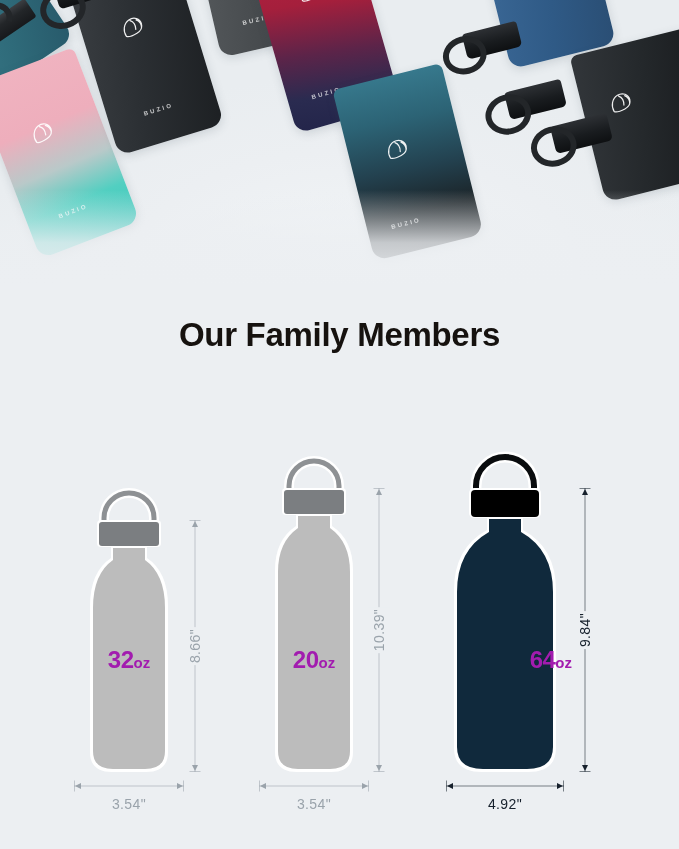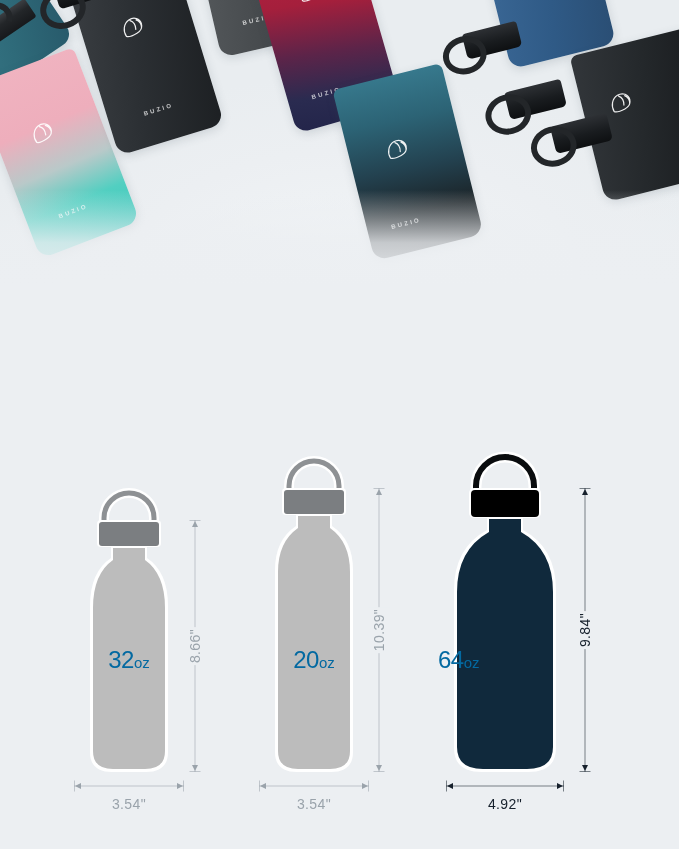--- a/index.html
+++ b/index.html
@@ -74,22 +74,22 @@
   #compare { position:absolute; left:0; top:440px; width:679px; height:409px; }
 
   .bottle-group { position:absolute; }
 
   .bt { position:absolute; }
   .bt svg { display:block; overflow:visible; }
 
   .oz-label {
     position:absolute;
     white-space:nowrap;
-    font-weight:400;
-    color:#0369a1;
+    font-weight:700;
+    color:#a21caf;
     letter-spacing:-0.5px;
     line-height:1;
   }
   .oz-label .num { font-size:24px; }
   .oz-label .unit { font-size:15px; letter-spacing:0px; }
 
   
   .dim-v { position:absolute; }
   .dim-v .line {
     position:absolute; left:50%; top:0; width:1px; height:100%;
@@ -230,20 +230,21 @@
     </div>
     <div class="pb" style="left:546px; top:112px; width:84px; height:54px; transform:rotate(-14deg);">
       <div class="cap" style="left:8px; top:6px; width:58px; height:28px;"></div>
       <div class="loop" style="left:-16px; top:6px; width:46px; height:40px;"></div>
     </div>
 
     <div style="position:absolute; left:0; bottom:0; width:679px; height:96px;
                 background:linear-gradient(180deg, rgba(236,239,242,0) 0%, rgba(236,239,242,.82) 55%, #eceff2 100%);"></div>
   </div>
 
+  <div id="title">Our Family Members</div>
 
   <div id="compare">
 
     <div class="bottle-group" style="left:78px; top:50px;">
       <div class="bt" style="left:0; top:0;">
         <svg width="102" height="288" viewBox="0 0 102 288">
 
           <path d="M26 46 L26 28 A25 25 0 0 1 76 28 L76 46" fill="none" stroke="#ffffff" stroke-width="10" stroke-linecap="round"></path>
           <path d="M26 46 L26 28 A25 25 0 0 1 76 28 L76 46" fill="none" stroke="#8e9194" stroke-width="5" stroke-linecap="round"></path>
 
@@ -313,21 +314,21 @@
       <div class="bt" style="left:0; top:0;">
         <svg width="134" height="320" viewBox="0 0 134 320">
           <path d="M38 48 L38 28 A29 29 0 0 1 96 28 L96 48" fill="none" stroke="#ffffff" stroke-width="11" stroke-linecap="round"></path>
           <path d="M38 48 L38 28 A29 29 0 0 1 96 28 L96 48" fill="none" stroke="#0a0c0e" stroke-width="6" stroke-linecap="round"></path>
           <rect x="31" y="30" width="72" height="30" rx="5" fill="#ffffff"></rect>
           <rect x="33" y="32" width="68" height="27" rx="4" fill="#000000"></rect>
           <path d="M49 59 L49 72 Q16 90 16 132 L16 290 Q16 314 44 314 L90 314 Q118 314 118 290 L118 132 Q118 90 85 72 L85 59 Z" fill="#ffffff"></path>
           <path d="M51 61 L51 74 Q19 92 19 134 L19 289 Q19 311 45 311 L89 311 Q115 311 115 289 L115 134 Q115 92 83 74 L83 61 Z" fill="#10293c"></path>
         </svg>
       </div>
-      <div class="oz-label" style="left:0; top:190px; width:134px; text-align:left;">
+      <div class="oz-label" style="left:0; top:190px; width:134px; text-align:right;">
         <span class="num">64</span><span class="unit">oz</span>
       </div>
       <div class="dim-v" style="left:134px; top:30px; width:26px; height:284px; color:#16202c;">
         <div class="line"></div>
         <div class="cap-t"></div>
         <div class="cap-b"></div>
         <div class="arw arw-t"></div>
         <div class="arw arw-b"></div>
         <div class="txt">9.84"</div>
       </div>

